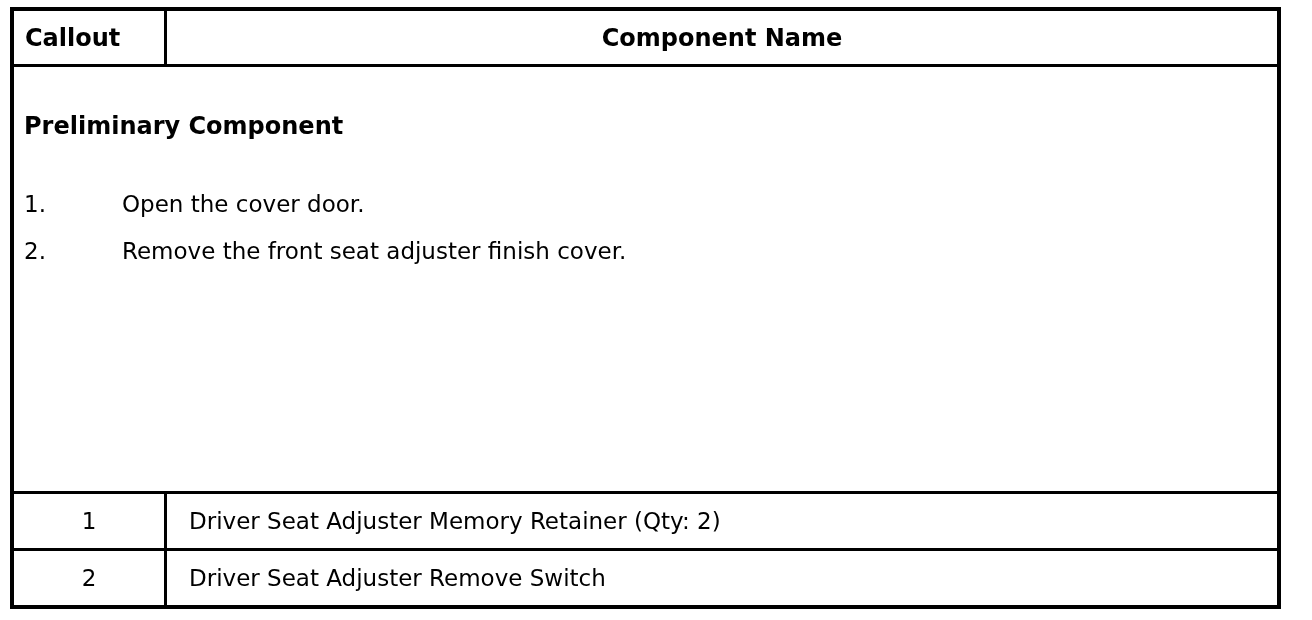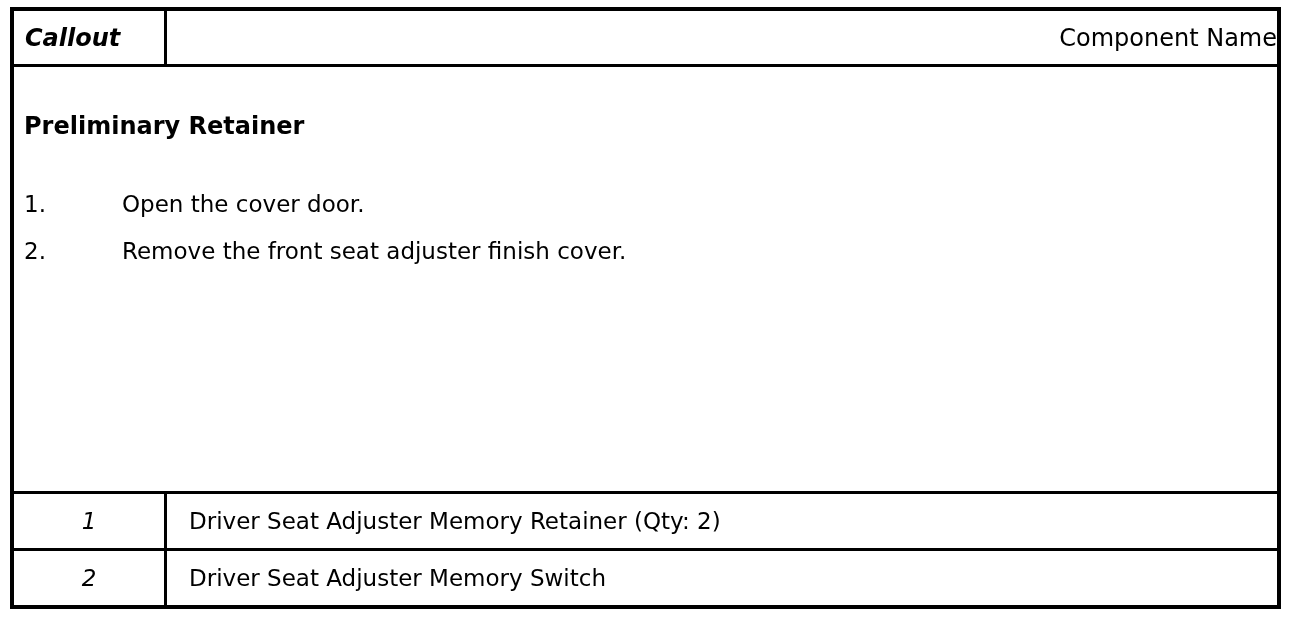--- a/index.html
+++ b/index.html
@@ -37,36 +37,35 @@
     border-bottom: 3px solid #000000;
     box-sizing: border-box;
   }
   .callout-col {
     width: 153px;
     flex: none;
     border-right: 3px solid #000000;
     box-sizing: border-box;
     display: flex;
     align-items: center;
-    font-style: italic;
   }
   .component-col {
     flex: 1;
     display: flex;
     align-items: center;
     box-sizing: border-box;
   }
   .header-row .callout-col {
     padding-left: 11px;
     font-weight: bold;
     font-size: 24px;
   }
   .header-row .component-col {
-    justify-content: flex-end;
-    font-weight: normal;
+    justify-content: center;
+    font-weight: bold;
     font-size: 24px;
   }
   .prelim-section {
     flex: 1;
     box-sizing: border-box;
     padding-left: 8px;
     overflow: hidden;
   }
   .prelim-title {
     margin-top: 44px;
@@ -117,21 +116,21 @@
     <div class="header-row">
       <div class="callout-col">
         <span>Callout</span>
       </div>
       <div class="component-col">
         <span>Component Name</span>
       </div>
     </div>
 
     <div class="prelim-section">
-      <div class="prelim-title">Preliminary Retainer</div>
+      <div class="prelim-title">Preliminary Component</div>
       <div class="steps">
         <div class="step">
           <span class="step-number">1.</span>
           <span class="step-text">Open the cover door.</span>
         </div>
         <div class="step">
           <span class="step-number">2.</span>
           <span class="step-text">Remove the front seat adjuster finish cover.</span>
         </div>
       </div>
@@ -144,18 +143,18 @@
       <div class="component-col">
         <span>Driver Seat Adjuster Memory Retainer (Qty: 2)</span>
       </div>
     </div>
 
     <div class="data-row">
       <div class="callout-col">
         <span>2</span>
       </div>
       <div class="component-col">
-        <span>Driver Seat Adjuster Memory Switch</span>
+        <span>Driver Seat Adjuster Remove Switch</span>
       </div>
     </div>
 
   </div>
 </div>
 
 </body></html>

